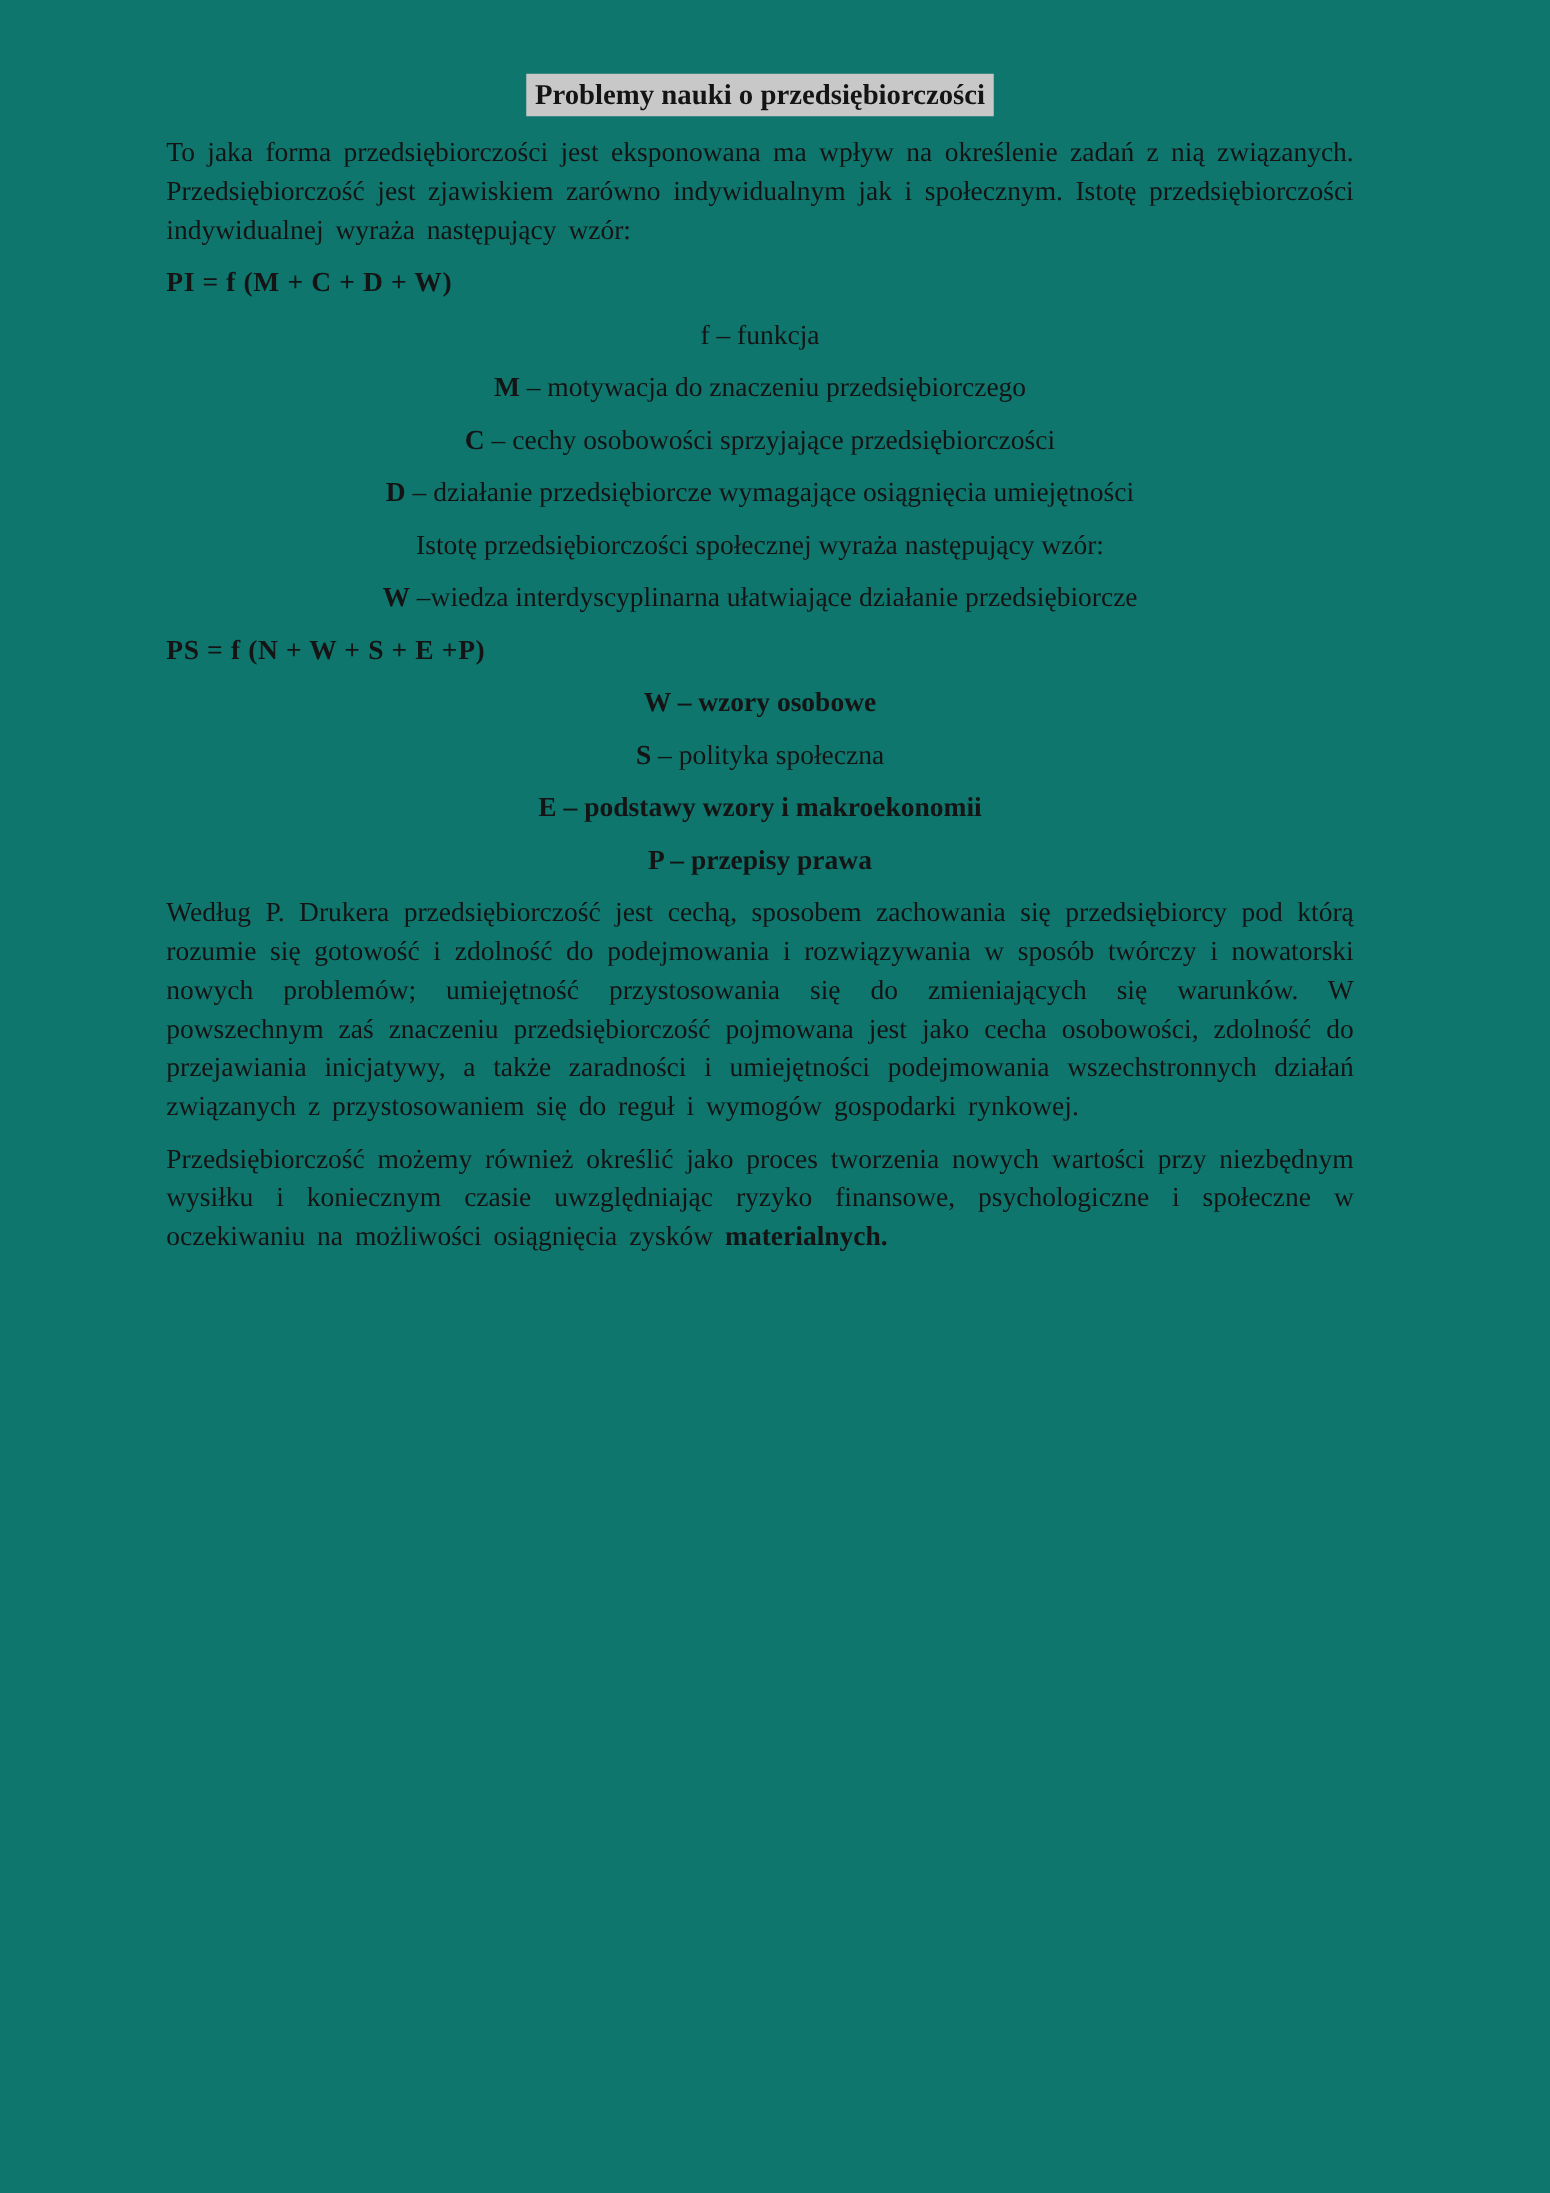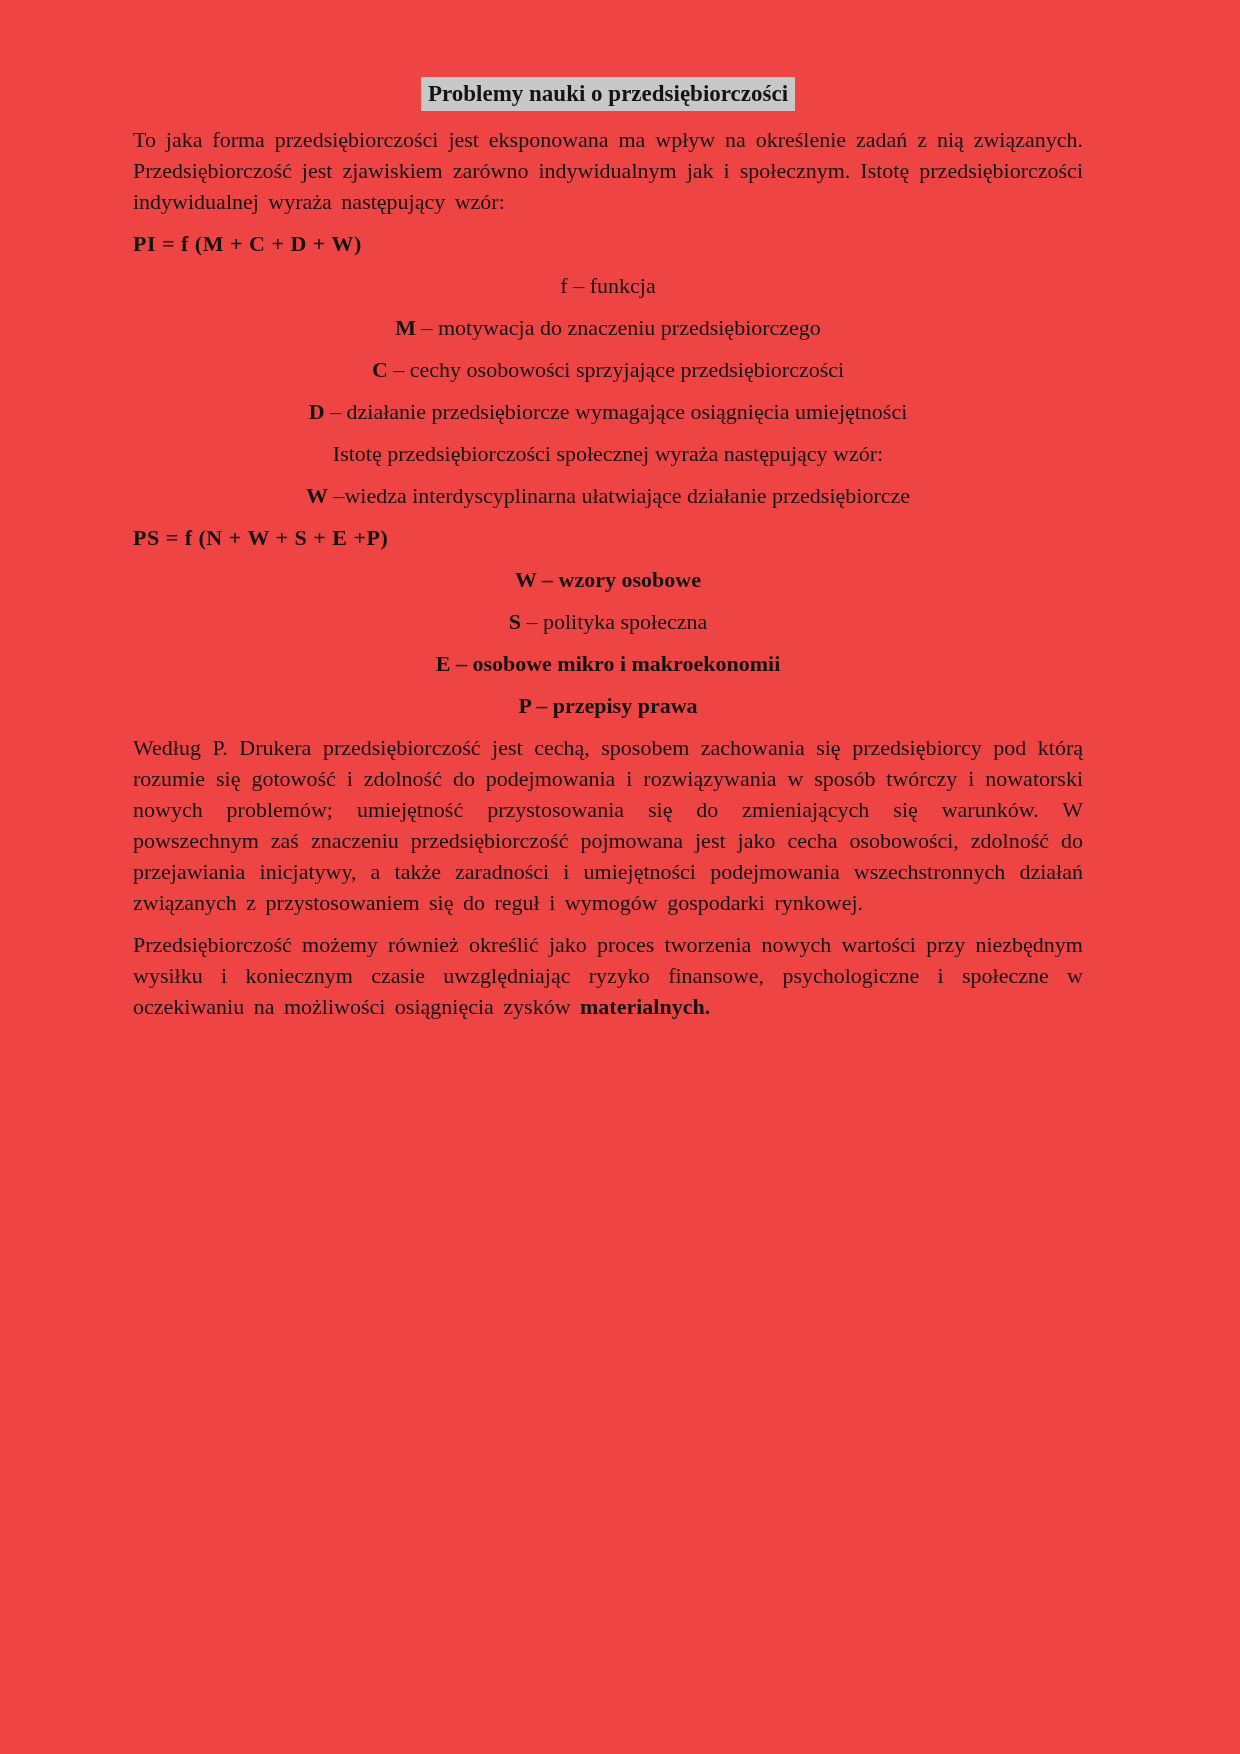--- a/index.html
+++ b/index.html
@@ -4,23 +4,23 @@
 <style>
   html, body {
     margin: 0;
     padding: 0;
     background: #ffffff;
   }
   .page {
     position: relative;
     width: 1240px;
     height: 1754px;
-    background: #ef4444;
+    background: #0f766e;
     box-sizing: border-box;
-    padding: 77px 157px 0 133px;
+    padding: 59px 157px 0 133px;
     font-family: "Liberation Serif", "DejaVu Serif", serif;
     color: #141414;
     font-size: 22px;
     line-height: 31px;
     overflow: hidden;
   }
   .title-row {
     text-align: center;
     margin: 0 0 13px 0;
   }
@@ -108,21 +108,21 @@
     <span class="def-text">– wzory osobowe</span>
   </p>
 
   <p class="def-line">
     <span class="def-symbol">S</span>
     <span class="def-text">– polityka społeczna</span>
   </p>
 
   <p class="def-line bold-line">
     <span class="def-symbol">E</span>
-    <span class="def-text">– osobowe mikro i makroekonomii</span>
+    <span class="def-text">– podstawy wzory i makroekonomii</span>
   </p>
 
   <p class="def-line bold-line">
     <span class="def-symbol">P</span>
     <span class="def-text">– przepisy prawa</span>
   </p>
 
   <p class="body-par">Według P. Drukera przedsiębiorczość jest cechą, sposobem zachowania się przedsiębiorcy pod którą rozumie się gotowość i zdolność do podejmowania i rozwiązywania w sposób twórczy i nowatorski nowych problemów; umiejętność przystosowania się do zmieniających się warunków. W powszechnym zaś znaczeniu przedsiębiorczość pojmowana jest jako cecha osobowości, zdolność do przejawiania inicjatywy, a także zaradności i umiejętności podejmowania wszechstronnych działań związanych z przystosowaniem się do reguł i wymogów gospodarki rynkowej.</p>
 
   <p class="body-par">

